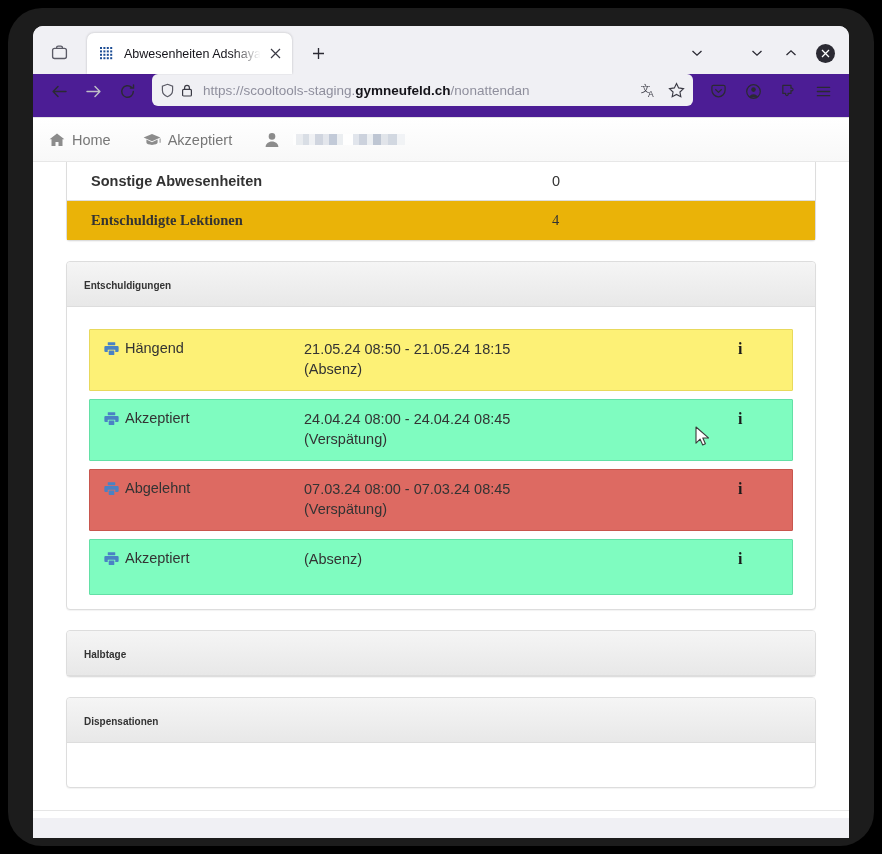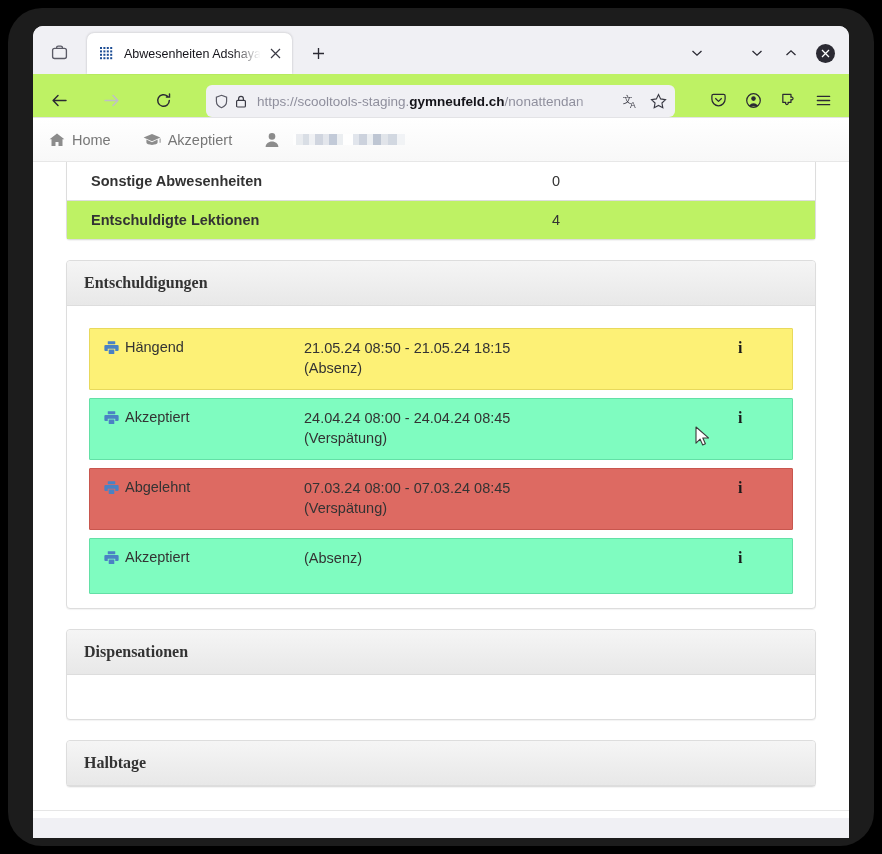--- a/index.html
+++ b/index.html
@@ -118,25 +118,25 @@
     background: #2b2a33;
     display: flex; align-items: center; justify-content: center;
     margin-left: 6px;
     margin-right: 4px;
     cursor: default;
   }
 
   
   #nav-toolbar {
     height: 44px;
-    background: #bef264;
-    display: flex;
-    align-items: flex-end;
+    background: #4c1d95;
+    display: flex;
+    align-items: flex-start;
     padding: 0 9px;
-    gap: 18px;
+    gap: 0;
     border-bottom: 1px solid #e3e3e6;
   }
 
   .nav-btn {
     width: 34px; height: 34px;
     display: flex; align-items: center; justify-content: center;
     border-radius: 5px;
     cursor: default;
     flex: 0 0 34px;
   }
@@ -233,43 +233,42 @@
   
   #summary-panel {
     border-radius: 0 0 4px 4px;
     border-top: none;
     margin-top: 0;
   }
 
   .stat-table { width: 100%; border-collapse: collapse; }
   .stat-table tr { border-bottom: 1px solid #dddddd; }
   .stat-table tr:last-child { border-bottom: none; }
-  .stat-table tr.striped { background: #bef264; }
+  .stat-table tr.striped { background: #eab308; font-family: Liberation Serif, serif; }
   .stat-table td {
     padding: 11px 0 11px 24px;
     font-size: 14.5px;
     color: #333333;
     vertical-align: middle;
   }
   .stat-table td.stat-label { font-weight: bold; width: 485px; }
   .stat-table td.stat-value { color: #333333; padding-left: 0; }
 
   .section-panel { margin-top: 20px; }
 
   .panel-heading {
     background: linear-gradient(to bottom, #f5f5f5 0%, #e8e8e8 100%);
     border-bottom: 1px solid #dddddd;
     padding: 13px 17px;
     border-radius: 4px 4px 0 0;
   }
   .panel-title {
-    font-size: 16px;
+    font-size: 10px;
     font-weight: bold;
     color: #333333;
-    font-family: Liberation Serif, serif;
   }
   .panel-body { padding: 22px 22px 14px 22px; }
   .panel-body-empty { height: 44px; }
 
   .excuse-row {
     display: flex;
     align-items: flex-start;
     border: 1px solid rgba(0,0,0,.08);
     border-radius: 1px;
     padding: 9px 14px 11px 14px;
@@ -601,32 +600,32 @@
                 </div>
                 <div class="excuse-info">
                   <span class="info-glyph">i</span>
                 </div>
               </div>
             </div>
         </div>
 
         <div class="panel section-panel">
           <div class="panel-heading">
+            <span class="panel-title">Halbtage</span>
+          </div>
+
+        </div>
+
+        <div class="panel section-panel">
+          <div class="panel-heading">
             <span class="panel-title">Dispensationen</span>
           </div>
           <div class="panel-body panel-body-empty"></div>
         </div>
 
-        <div class="panel section-panel">
-          <div class="panel-heading">
-            <span class="panel-title">Halbtage</span>
-          </div>
-
-        </div>
-
       </div>
 
       <div id="bottom-bar"></div>
 
       <svg id="mouse-cursor" viewBox="0 0 15 22" style="left: 662px; top: 308px;">
         <path d="M1 1l0 16.2 4.1-4.1 2.6 5.9 2.7-1.2-2.6-5.8 5.7-0.1z" fill="#ffffff" stroke="#3a3a3a" stroke-width="1.1" stroke-linejoin="round"></path>
       </svg>
 
     </div>
   </div>

